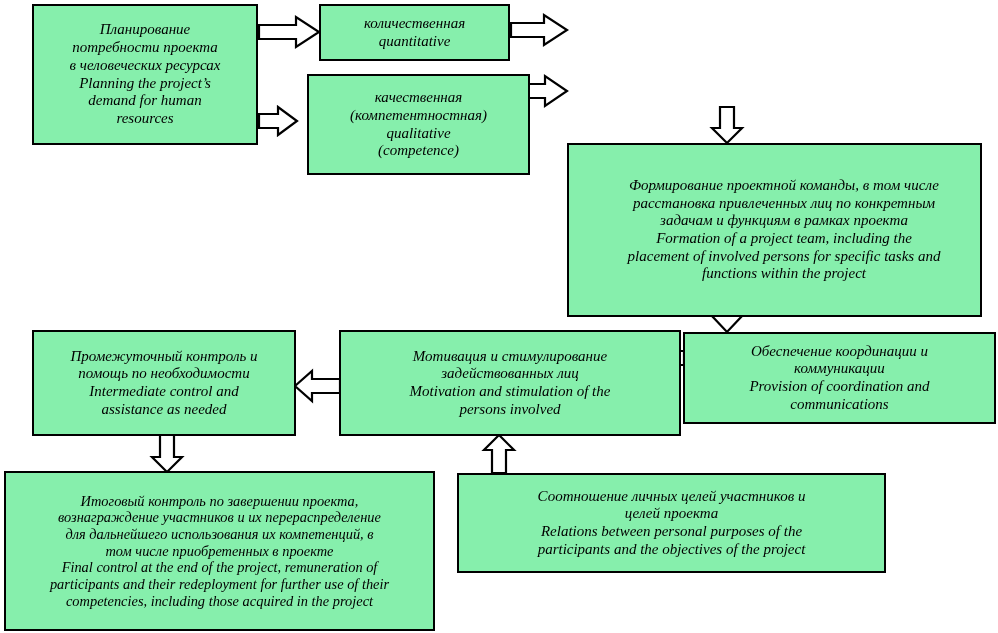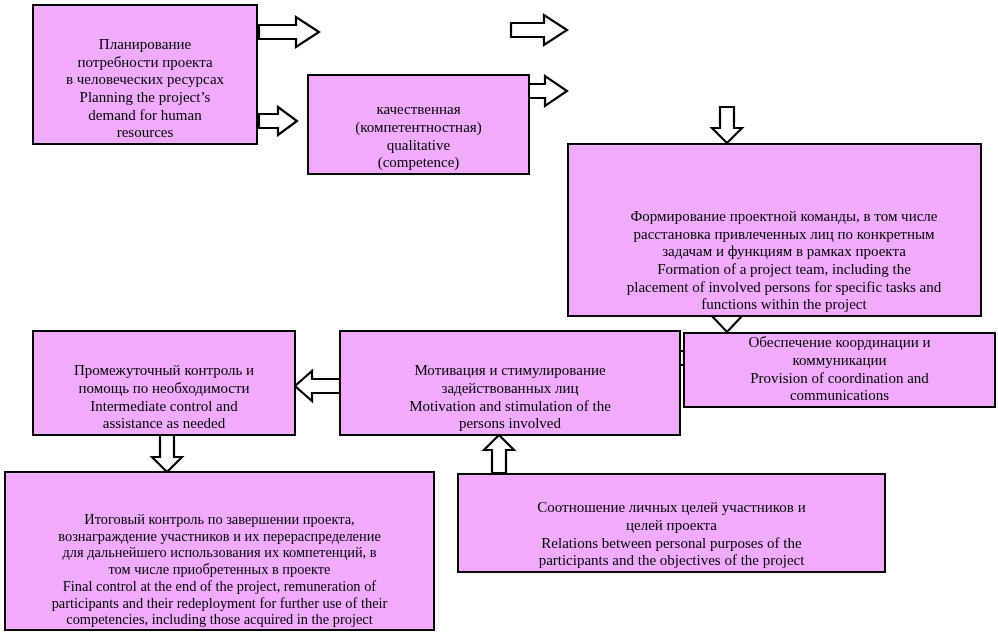--- a/index.html
+++ b/index.html
@@ -16,26 +16,27 @@
     position: relative;
     width: 998px;
     height: 633px;
     background: #ffffff;
     overflow: hidden;
   }
   .node {
     position: absolute;
     box-sizing: border-box;
     border: 2px solid #000000;
-    background: #f0abfc;
+    background: #86efac;
     display: flex;
-    align-items: flex-end;
+    align-items: center;
     justify-content: center;
     text-align: center;
     z-index: 5;
+    font-style: italic;
   }
   .node .node-text {
     display: block;
     width: 100%;
     white-space: pre-line;
     line-height: 1.18;
     font-size: 15px;
     padding: 1px 6px;
     box-sizing: border-box;
   }
@@ -61,39 +62,43 @@
 
   <div class="node" style="left:32px; top:4px; width:226px; height:141px;">
     <span class="node-text">Планирование
 потребности проекта
 в человеческих ресурсах
 Planning the project’s
 demand for human
 resources</span>
   </div>
 
+  <div class="node small" style="left:319px; top:4px; width:191px; height:57px;">
+    <span class="node-text">количественная
+quantitative</span>
+  </div>
 
   <div class="node small" style="left:307px; top:74px; width:223px; height:101px;">
     <span class="node-text">качественная
 (компетентностная)
 qualitative
 (competence)</span>
   </div>
 
 
   <div class="node" style="left:567px; top:143px; width:415px; height:174px;padding-left:19px;">
     <span class="node-text">Формирование проектной команды, в том числе
 расстановка привлеченных лиц по конкретным
 задачам и функциям в рамках проекта
 Formation of a project team, including the
 placement of involved persons for specific tasks and
 functions within the project</span>
   </div>
 
-  <div class="node" style="left:683px; top:332px; width:313px; height:76px;">
+  <div class="node" style="left:683px; top:332px; width:313px; height:92px;">
     <span class="node-text">Обеспечение координации и
 коммуникации
 Provision of coordination and
 communications</span>
   </div>
 
   <div class="node" style="left:339px; top:330px; width:342px; height:106px;">
     <span class="node-text">Мотивация и стимулирование
 задействованных лиц
 Motivation and stimulation of the

